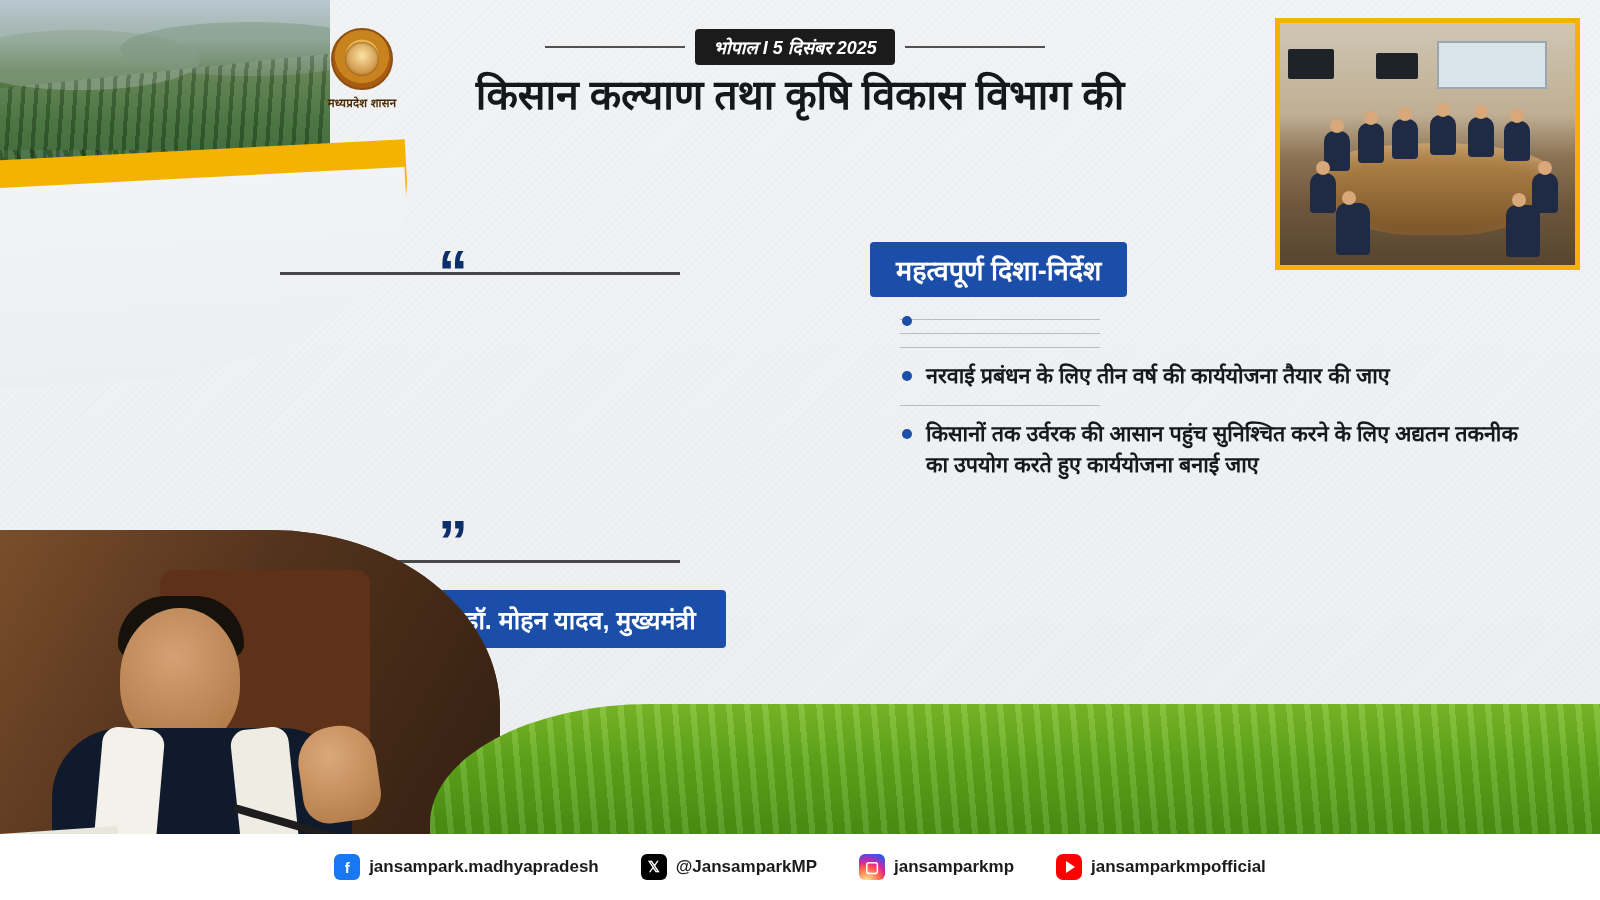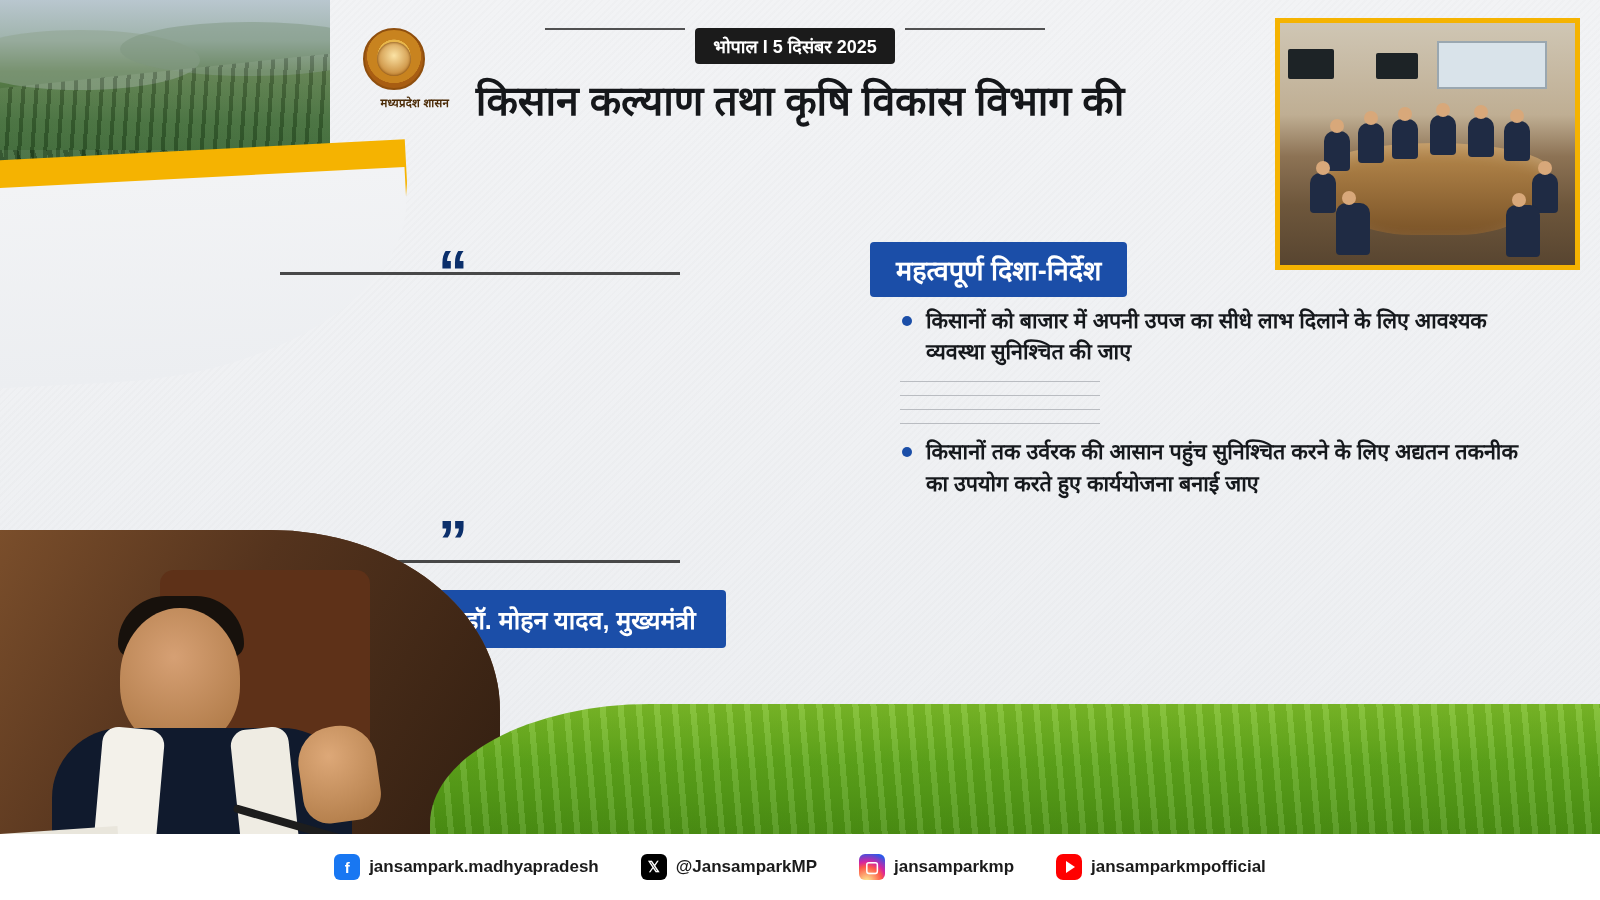--- a/index.html
+++ b/index.html
@@ -49,21 +49,21 @@
   }
   .sweep-white {
     position:absolute; left:-20px; top:178px; width:430px; height:200px;
     background: linear-gradient(#f2f3f5,#eceef1);
     border-bottom-right-radius: 300px 170px;
     transform: rotate(-3deg);
   }
 
   
   .emblem {
-    position:absolute; left:339px; top:28px; width:110px; text-align:right;
+    position:absolute; left:307px; top:28px; width:110px; text-align:center;
   }
   .emblem .seal {
     width:62px; height:62px; margin:0 auto;
     border-radius:50%;
     background: radial-gradient(circle at 50% 45%, #e8b64a 0 38%, #c8831f 39% 62%, #a85d12 63% 100%);
     border:2px solid #8f4f0e;
     position:relative;
   }
   .emblem .seal::after{
     content:""; position:absolute; left:50%; top:50%; transform:translate(-50%,-50%);
@@ -71,33 +71,32 @@
     background: radial-gradient(circle at 50% 40%, #fbe3a5, #b76c14);
     box-shadow: inset 0 0 3px #6d3a06;
   }
   .emblem .seal-label {
     margin-top:5px; font-size:11.5px; color:#4b2b07; font-weight:bold; letter-spacing:.2px;
   }
 
   
   .date-wrap {
     position:absolute; left:545px; top:28px; width:500px; height:38px;
-    display:flex; align-items:flex-start; justify-content:center;
+    display:flex; align-items:center; justify-content:center;font-style:italic;
   }
   .date-wrap .rule { flex:1 1 auto; height:2px; background:#1b1b1b; opacity:.75; }
   .date-pill {
     background:#1b1b1b; color:#fff; font-size:18px; font-weight:bold;
     padding:6px 18px; border-radius:4px; margin:0 10px; white-space:nowrap;
   }
   .headline1 {
     position:absolute; left:430px; top:72px; width:740px;
     text-align:center; font-size:41px; line-height:1.15; font-weight:bold;
     color:#15171a; letter-spacing:-0.2px;
     font-family:"Liberation Sans", sans-serif;
-    margin-top:6px;
   }
   .headline2-wrap {
     position:absolute; left:430px; top:128px; width:740px; text-align:center;
   }
   .headline2 {
     display:inline-block; position:relative;
     font-size:44px; font-weight:bold; color:#15386e;
     padding:6px 22px; background:#ffffff; border-radius:8px;
     box-shadow:0 3px 10px rgba(0,0,0,.18);
     text-shadow:0 2px 0 rgba(255,255,255,.9);
@@ -323,28 +322,31 @@
     <div class="hand"></div>
     <div class="mic"></div>
     <div class="papers"></div>
     <div class="tablet"></div>
   </div>
 
   <div class="guide-title">महत्वपूर्ण दिशा-निर्देश</div>
   <div class="guide-list">
     <div class="guide-item">
       <span class="bullet"></span>
-      <span>किसानों को बाजार में अपनी उपज का सीधे लाभ दिलाने के लिए आवश्यक व्यवस्था सुनिश्चित की जाए</span>
-    </div>
-    <div class="guide-sep"></div>
+    </div>
     <div class="guide-sep"></div>
     <div class="guide-sep"></div>
     <div class="guide-sep"></div>
     <div class="guide-item">
       <span class="bullet"></span>
+      <span>नरवाई प्रबंधन के लिए तीन वर्ष की कार्ययोजना तैयार की जाए</span>
+    </div>
+    <div class="guide-sep"></div>
+    <div class="guide-item">
+      <span class="bullet"></span>
       <span>किसानों तक उर्वरक की आसान पहुंच सुनिश्चित करने के लिए अद्यतन तकनीक का उपयोग करते हुए कार्ययोजना बनाई जाए</span>
     </div>
   </div>
 
   <div class="field-yellow"></div>
   <div class="field">
     <div class="field-stripes"></div>
   </div>
 
   <div class="footer">

